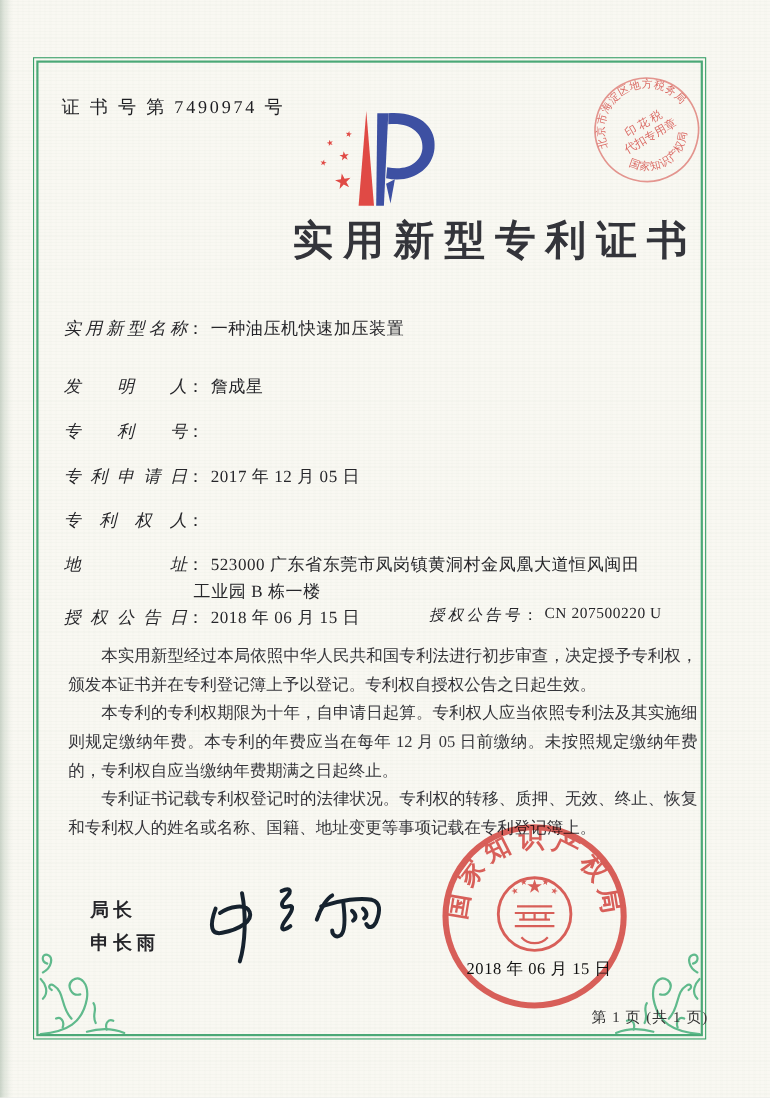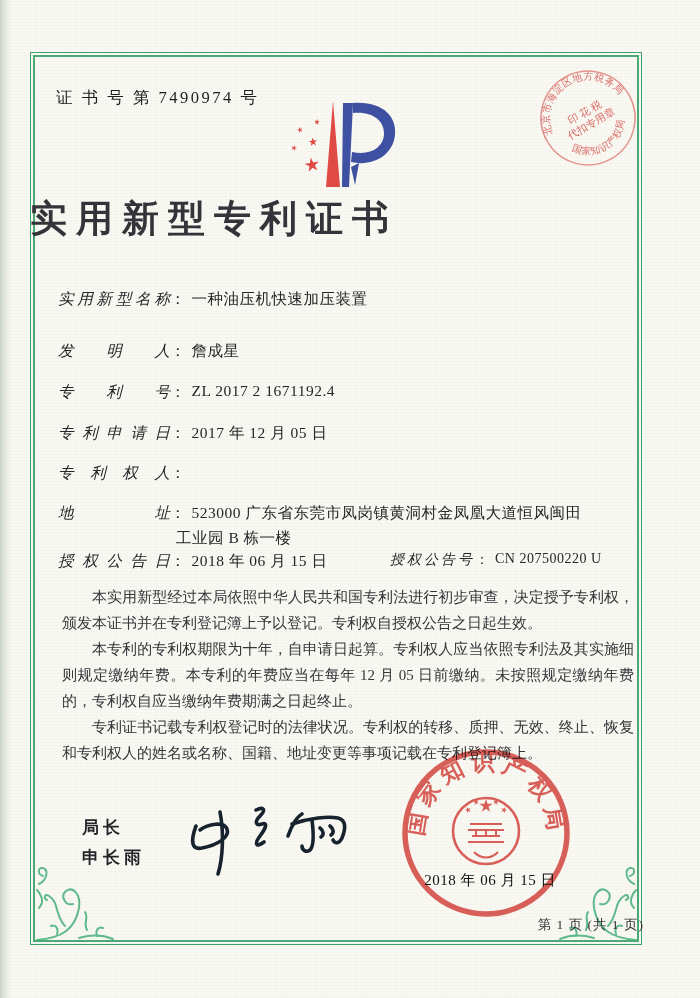--- a/index.html
+++ b/index.html
@@ -16,21 +16,21 @@
     background:linear-gradient(90deg,#a4b5a6 0,#ccd6ca 35%,rgba(249,248,242,0) 100%);
     opacity:.55;}
   .frame{position:absolute;left:30px;top:52px;width:612px;height:893px;
     border:1px solid var(--green);box-sizing:border-box;}
   .frame-inner{position:absolute;inset:2px;border:2px solid var(--green);opacity:.9;}
   .ornament{position:absolute;width:100px;height:104px;}
   .orn-bl{left:35px;top:838px;}
   .orn-br{left:538px;top:838px;transform:scaleX(-1);}
   .cert-no{position:absolute;left:56px;top:87px;font-size:16.5px;letter-spacing:2.5px;color:#1e1e22;}
   .logo{position:absolute;left:283px;top:97px;}
-  .title{position:absolute;left:30px;top:194px;width:604px;text-align:left;
+  .title{position:absolute;left:30px;top:194px;width:604px;text-align:right;
     font-size:37px;font-weight:700;letter-spacing:9px;color:#33343a;}
   .field{position:absolute;left:58px;font-size:15.5px;white-space:nowrap;display:flex;}
   .flabel{display:inline-block;width:112px;text-align:justify;text-align-last:justify;font-style:italic;}
   .fcolon{display:inline-block;margin-right:6px;}
   .fvalue{display:inline-block;letter-spacing:.5px;}
   .addr2{position:absolute;left:176px;top:528px;font-size:15.5px;letter-spacing:.5px;}
   .pub2{position:absolute;left:390px;top:551px;font-size:14px;display:flex;white-space:nowrap;}
   .pub2 .flabel{width:auto;letter-spacing:3px;}
   .body-text{position:absolute;left:62px;top:584px;width:572px;font-size:15px;
     line-height:26px;color:#35353a;}
@@ -112,21 +112,20 @@
       <span class="fvalue">一种油压机快速加压装置</span>
   </div>
   <div class="field" style="top:341px">
     <span class="flabel">发明人</span>
       <span class="fcolon">：</span>
       <span class="fvalue">詹成星</span>
   </div>
   <div class="field" style="top:382px">
     <span class="flabel">专利号</span>
       <span class="fcolon">：</span>
-      <span class="fvalue">ZL 2017 2 1671192.4</span>
   </div>
   <div class="field" style="top:423px">
     <span class="flabel">专利申请日</span>
       <span class="fcolon">：</span>
       <span class="fvalue">2017 年 12 月 05 日</span>
   </div>
   <div class="field" style="top:463px">
     <span class="flabel">专利权人</span>
       <span class="fcolon">：</span>
   </div>

